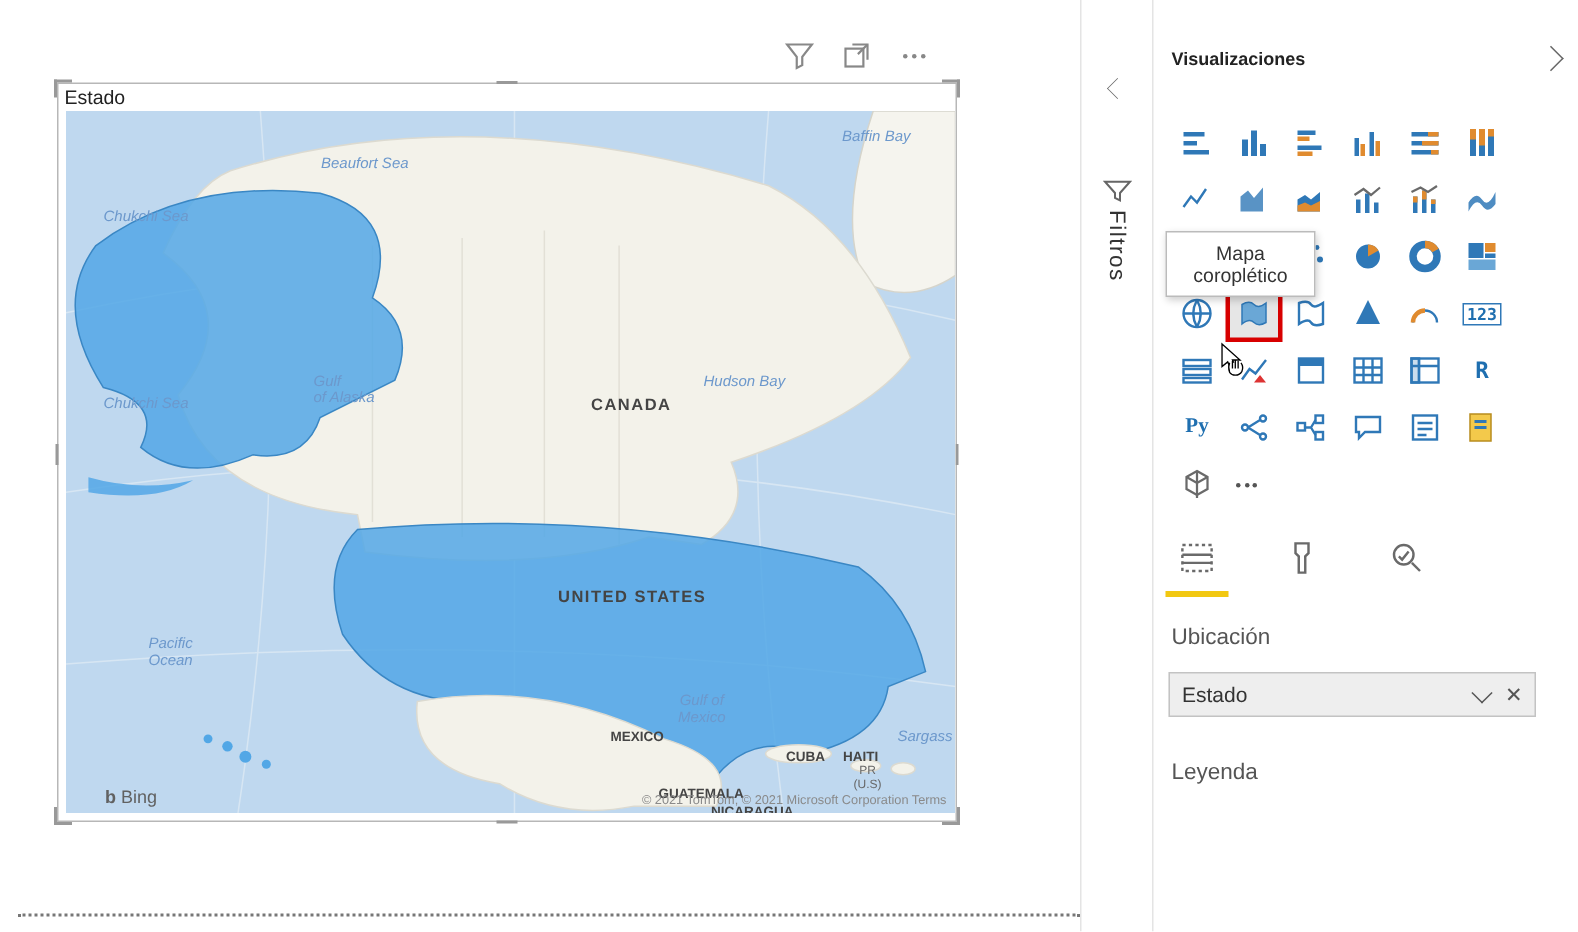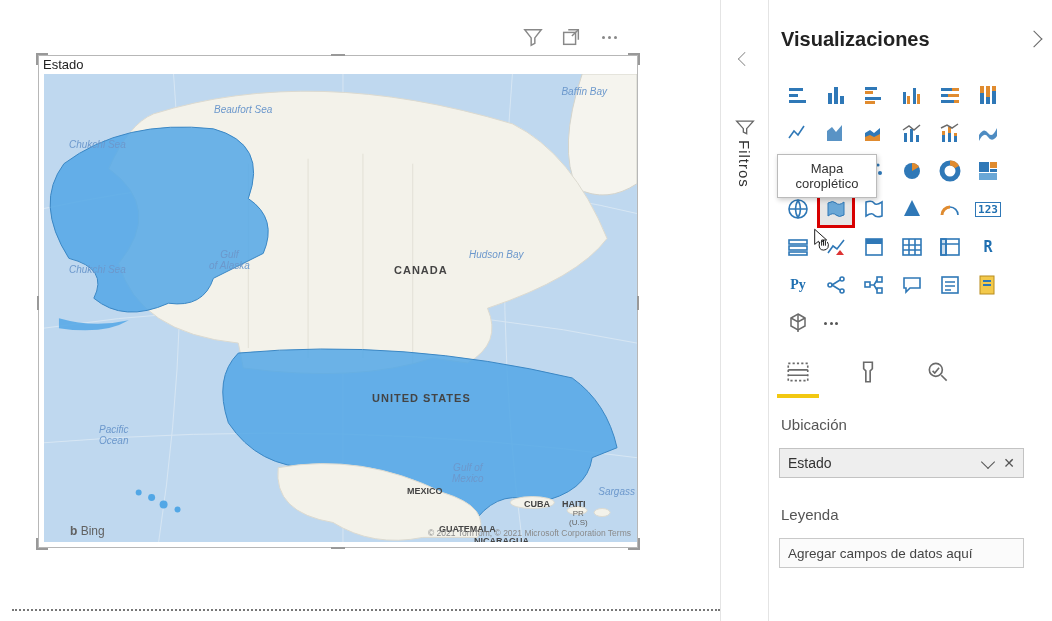--- a/index.html
+++ b/index.html
@@ -115,21 +115,21 @@
     position: absolute;
     left: 768px; top: 0;
     width: 284px; height: 621px;
     border-left:1px solid #e4e4e4;
     padding: 0 12px;
   }
   .viz-head{
     display:flex;align-items:center;justify-content:space-between;
     height:78px;
   }
-  .viz-head h2{font-size:20px;font-weight:600;color:#222;margin:0;}
+  .viz-head h2{font-size:12px;font-weight:600;color:#222;margin:0;}
   .head-chevron{width:12px;height:12px;border-right:1.8px solid #666;border-top:1.8px solid #666;transform:rotate(45deg);}
 
   .viz-grid{
     display:grid;
     grid-template-columns: repeat(6, 34px);
     grid-auto-rows: 34px;
     gap: 4px 4px;
     position: relative;
   }
   .viz-cell{
@@ -281,21 +281,21 @@
           <ellipse cx="490" cy="430" rx="22" ry="6"></ellipse>
           <ellipse cx="535" cy="438" rx="10" ry="4"></ellipse>
           <ellipse cx="560" cy="440" rx="8" ry="4"></ellipse>
         </g>
       </svg>
 
       <div class="sea-label" style="left:170px;top:30px">Beaufort Sea</div>
       <div class="sea-label" style="right:30px;top:12px">Baffin Bay</div>
       <div class="sea-label" style="left:25px;top:65px">Chukchi Sea</div>
       <div class="sea-label" style="left:25px;top:190px">Chukchi Sea</div>
-      <div class="sea-label" style="left:165px;top:175px;white-space:pre;text-align:center">Gulf
+      <div class="sea-label" style="left:165px;top:175px;white-space:pre;">Gulf
 of Alaska</div>
       <div class="sea-label" style="left:425px;top:175px">Hudson Bay</div>
       <div class="sea-label" style="left:55px;top:350px;white-space:pre;text-align:right">Pacific
 Ocean</div>
       <div class="sea-label" style="left:408px;top:388px;white-space:pre;text-align:center">Gulf of
 Mexico</div>
       <div class="sea-label" style="right:2px;top:412px">Sargass</div>
 
       <div class="country-label" style="left:350px;top:190px">CANADA</div>
       <div class="country-label" style="left:328px;top:318px">UNITED STATES</div>
@@ -641,17 +641,14 @@
   <div class="field-section-title title-ubicacion">Ubicación</div>
   <div class="well well-ubicacion">
     <span>Estado</span>
     <span class="ctrl">
       <span class="chev-dn"></span>
       <span class="x-close">✕</span>
     </span>
   </div>
 
   <div class="field-section-title title-leyenda">Leyenda</div>
-  <div class="well well-leyenda">
-    <span>Agregar campos de datos aquí</span>
-  </div>
 
 </div>
 
 </body></html>

